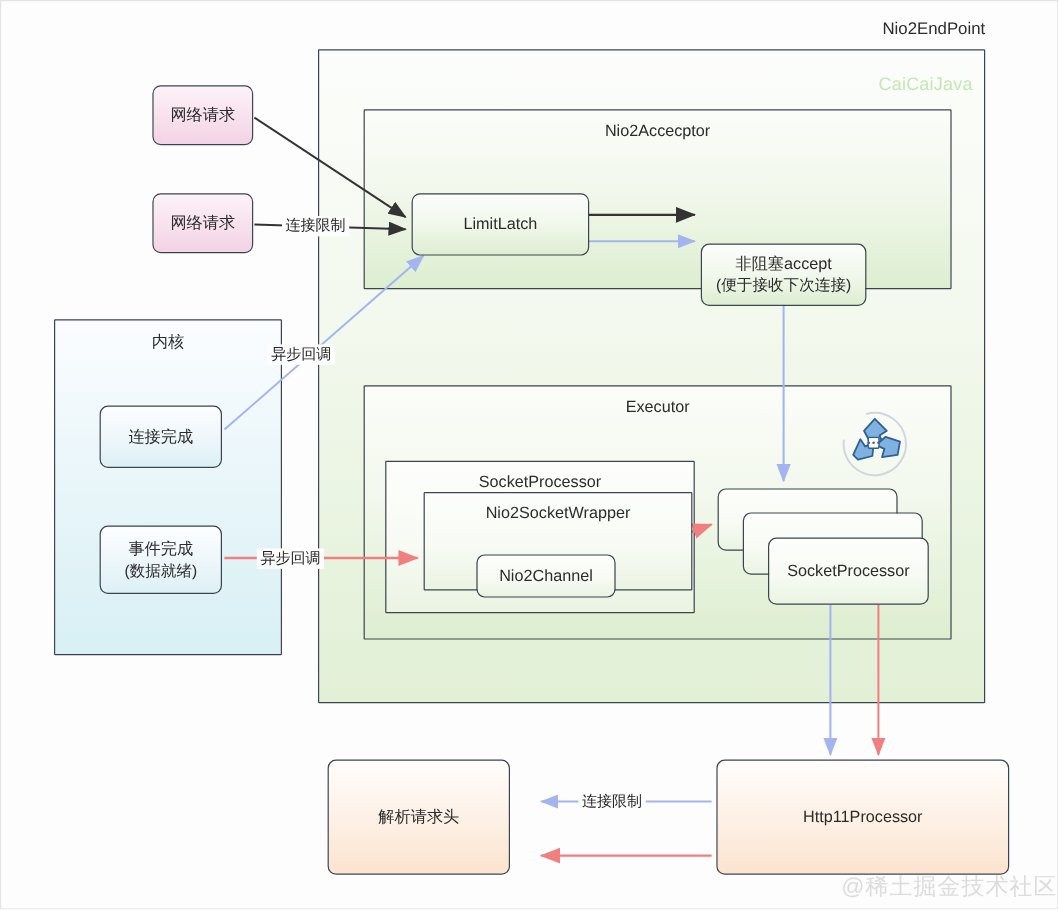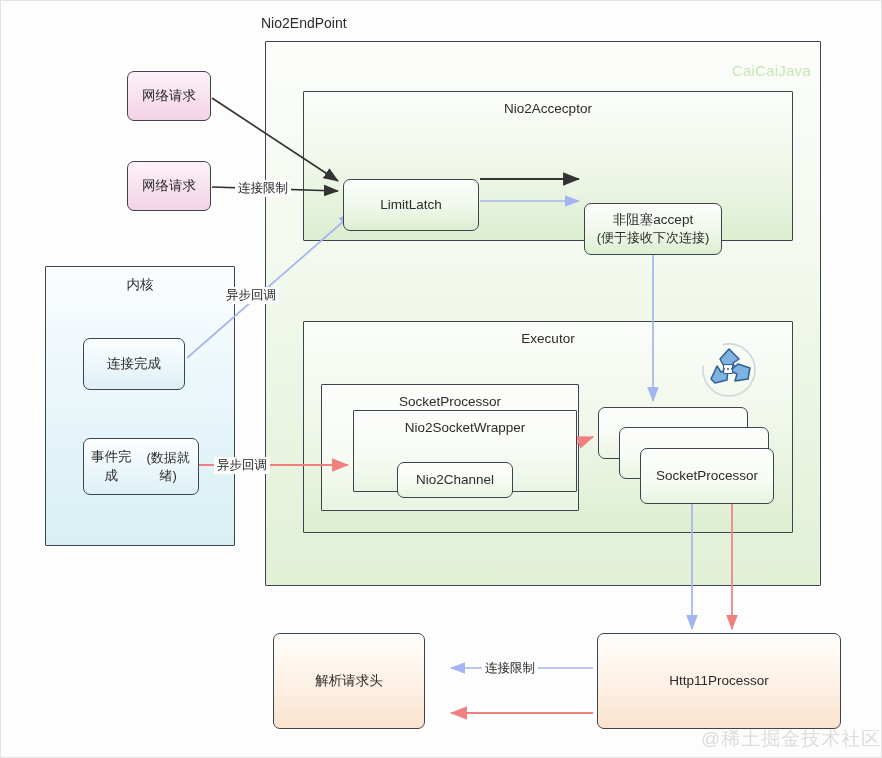--- a/index.html
+++ b/index.html
@@ -88,21 +88,21 @@
     font-size:19px;
     color:#dcdcdc;
     z-index:3;
     letter-spacing:1px;
     white-space:nowrap;
   }
   .title-top{
     position:absolute;
     font-size:14px;
     color:#2b2b2b;
-    text-align:left;
+    text-align:right;
   }
 
   svg.wires{position:absolute;left:0;top:0;width:882px;height:758px;z-index:4;pointer-events:none;}
   .recycle{position:absolute;z-index:6;}
 </style>
 </head>
 <body>
 
 <div id="stage">
 
@@ -130,34 +130,34 @@
   </div>
 
   <div class="node fill-pink" style="left:126px;top:70px;width:84px;height:50px;">
     <span class="lbl">网络请求</span>
   </div>
 
   <div class="node fill-pink" style="left:126px;top:160px;width:84px;height:50px;">
     <span class="lbl">网络请求</span>
   </div>
 
-  <div class="node fill-green-node" style="left:342px;top:178px;width:136px;height:52px;">
+  <div class="node fill-green-node" style="left:342px;top:160px;width:148px;height:52px;">
     <span class="lbl">LimitLatch</span>
   </div>
 
   <div class="node fill-green-node" style="left:583px;top:162px;width:138px;height:52px;flex-direction:column;margin-top:40px;">
     <span class="lbl">非阻塞accept</span>
     <span class="lbl sub">(便于接收下次连接)</span>
   </div>
 
   <div class="node fill-blue-node" style="left:82px;top:337px;width:102px;height:52px;">
     <span class="lbl">连接完成</span>
   </div>
 
-  <div class="node fill-blue-node" style="left:82px;top:437px;width:116px;height:57px;flex-direction:row;">
+  <div class="node fill-blue-node" style="left:82px;top:437px;width:102px;height:57px;flex-direction:column;">
     <span class="lbl">事件完成</span>
     <span class="lbl sub">(数据就绪)</span>
   </div>
 
   <div class="group fill-white" style="left:352px;top:409px;width:224px;height:82px;z-index:5;">
     <div class="glabel">Nio2SocketWrapper</div>
   </div>
 
   <div class="node fill-white" style="left:396px;top:461px;width:116px;height:36px;z-index:6;">
     <span class="lbl">Nio2Channel</span>

